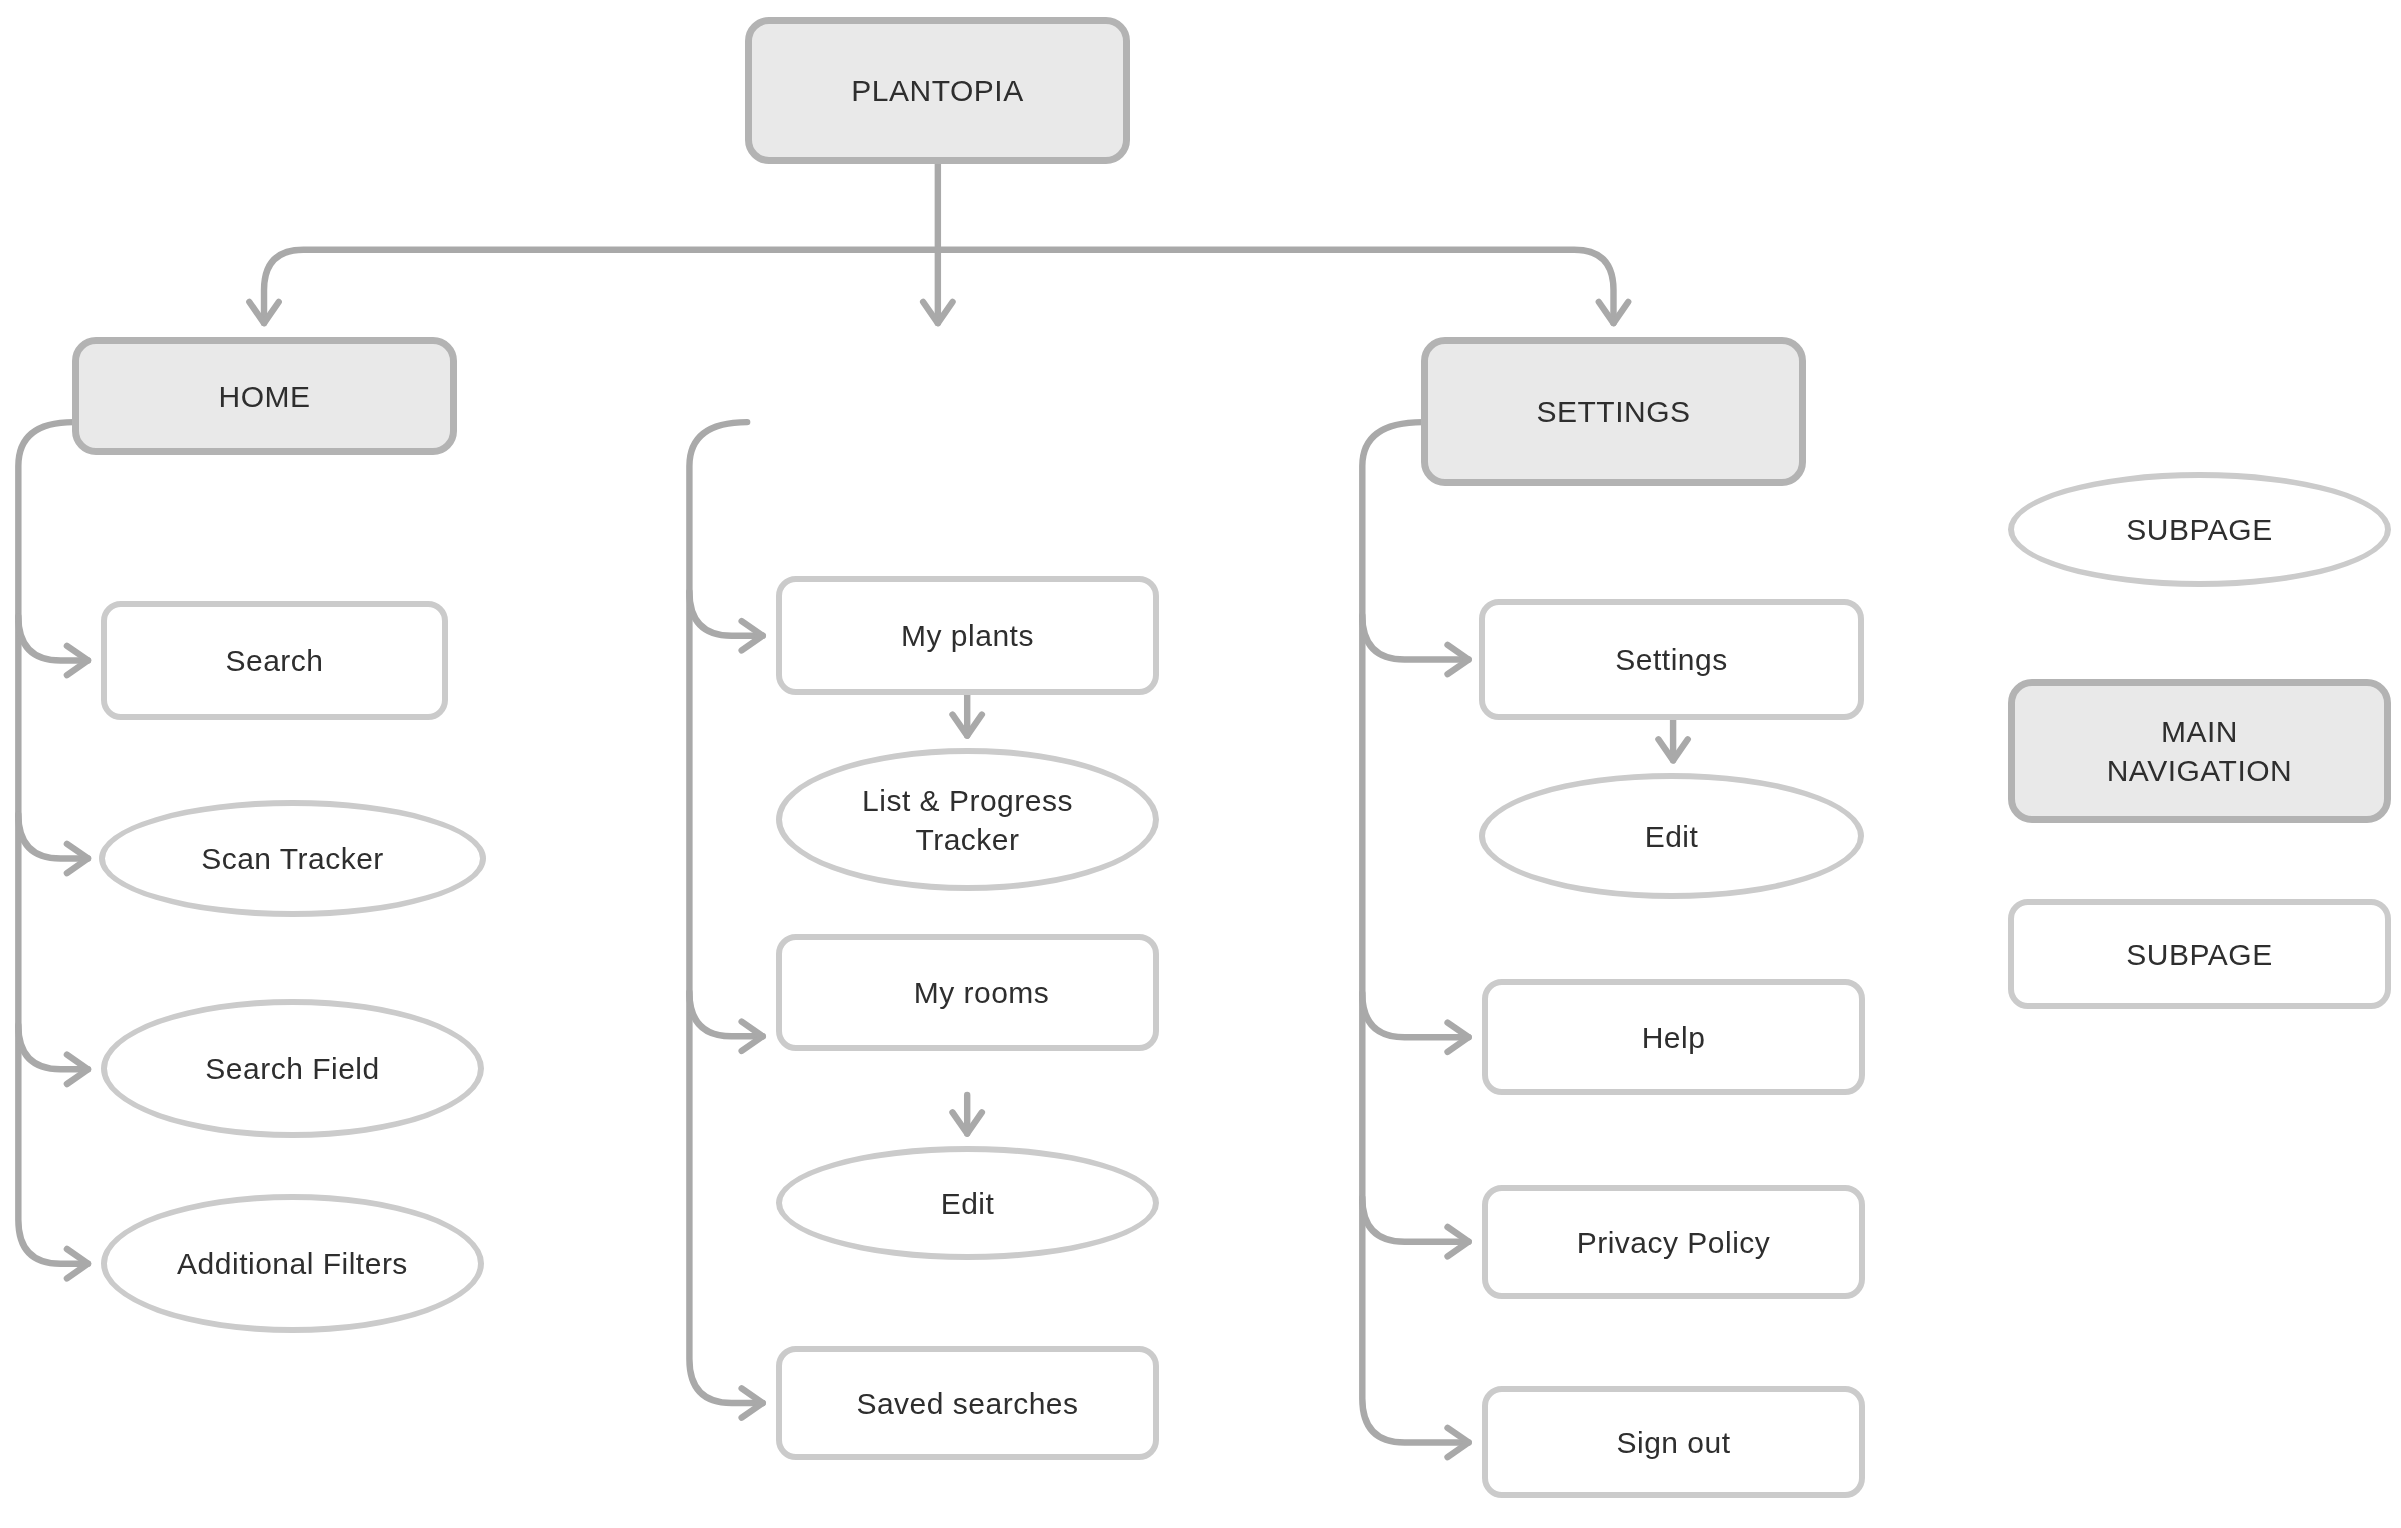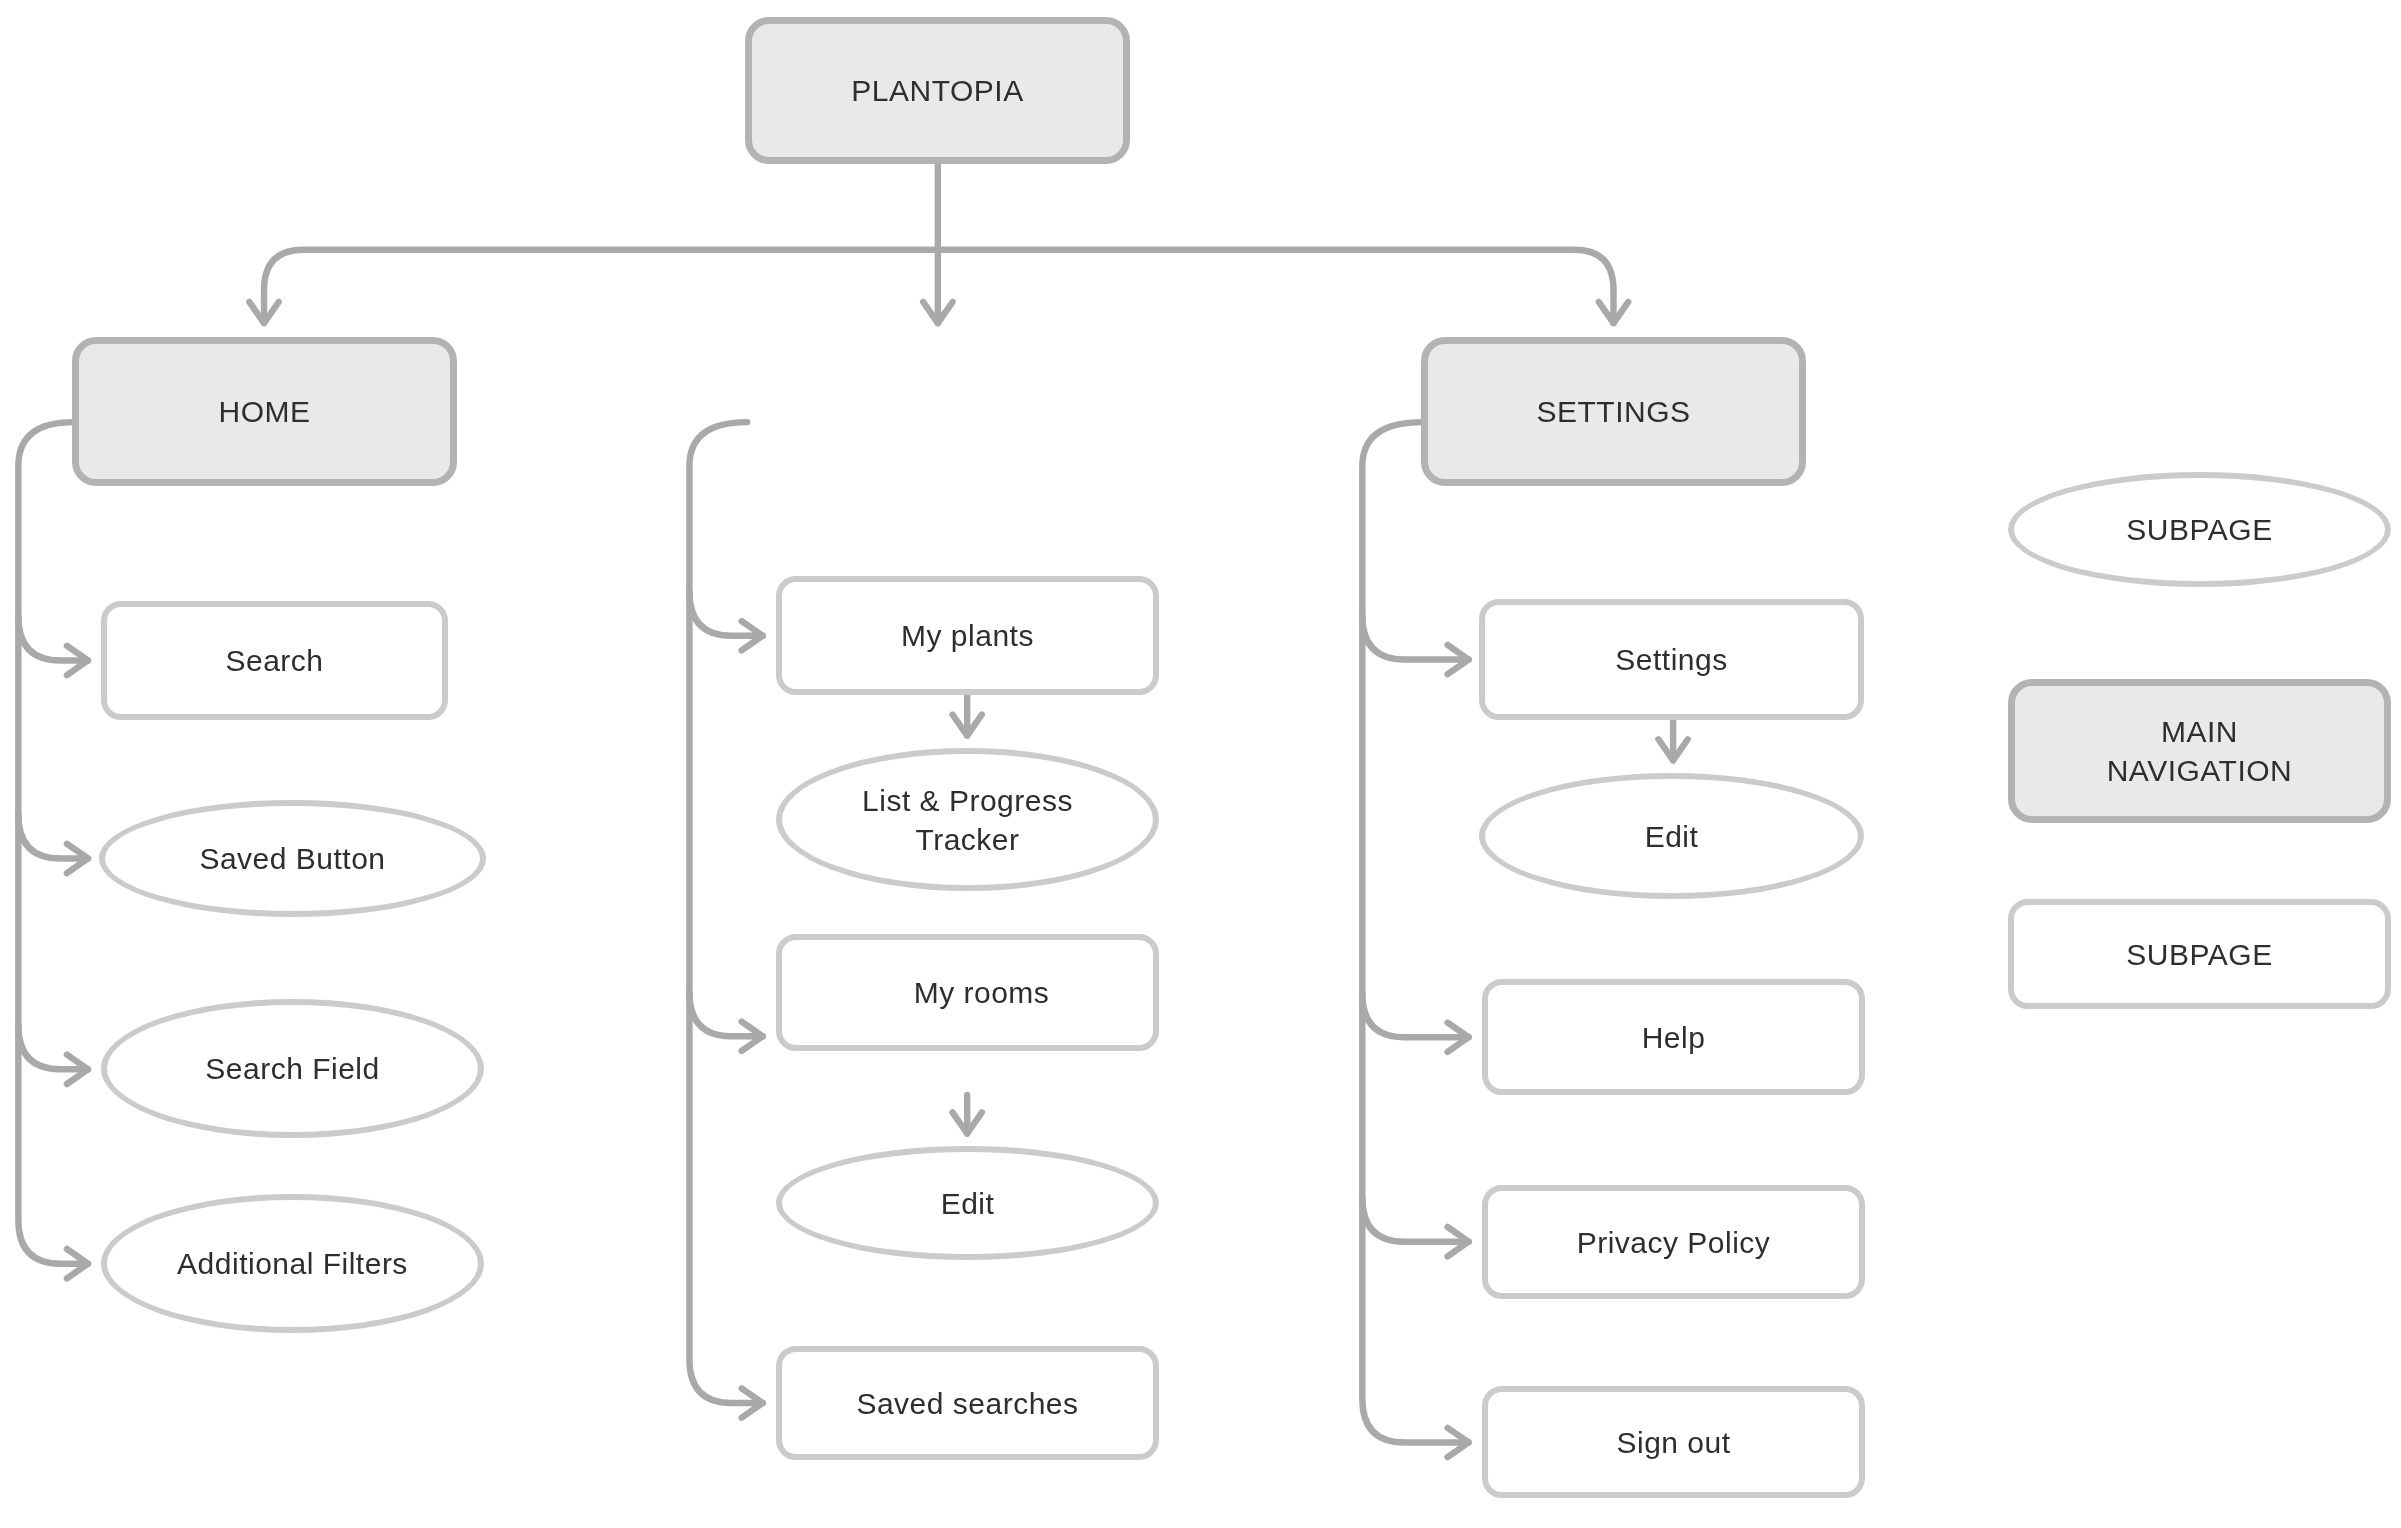--- a/index.html
+++ b/index.html
@@ -13,21 +13,21 @@
     position:absolute;display:flex;align-items:center;justify-content:center;
     text-align:center;box-sizing:border-box;color:#2e2e2e;font-size:30px;letter-spacing:0.5px;
   }
   .nav{background:#e9e9e9;border:7.3px solid #b3b3b3;border-radius:24px;}
   .sub{background:#ffffff;border:6.4px solid #cbcbcb;border-radius:20px;}
   .feat{background:#ffffff;border:6.4px solid #cbcbcb;border-radius:50%;}
   .lbl{padding:0 55px;line-height:1.3;display:block;}
 
   
   .pos-root{left:745px;top:16.5px;width:385px;height:147px;}
-  .pos-home{left:72px;top:337px;width:385px;height:149px;}
+  .pos-home{left:72px;top:337px;width:385px;height:118px;}
   .pos-myplantopia{left:745px;top:337px;width:385px;height:149px;}
   .pos-settingsnav{left:1421px;top:337px;width:385px;height:149px;}
 
   .pos-search{left:101px;top:601px;width:347px;height:119px;}
   .pos-scan{left:99px;top:800px;width:387px;height:117px;}
   .pos-searchfield{left:101px;top:999px;width:383px;height:139px;}
   .pos-addfilters{left:101px;top:1194px;width:383px;height:139px;}
 
   .pos-myplants{left:776px;top:576px;width:383px;height:119px;}
   .pos-tracker{left:776px;top:748px;width:383px;height:143px;}
@@ -87,21 +87,21 @@
     <span class="lbl">HOME</span>
   </div>
   <div class="node nav pos-settingsnav">
     <span class="lbl">SETTINGS</span>
   </div>
 
   <div class="node sub pos-search">
     <span class="lbl">Search</span>
   </div>
   <div class="node feat pos-scan">
-    <span class="lbl">Saved Button</span>
+    <span class="lbl">Scan Tracker</span>
   </div>
   <div class="node feat pos-searchfield">
     <span class="lbl">Search Field</span>
   </div>
   <div class="node feat pos-addfilters">
     <span class="lbl">Additional Filters</span>
   </div>
 
   <div class="node sub pos-myplants">
     <span class="lbl">My plants</span>

